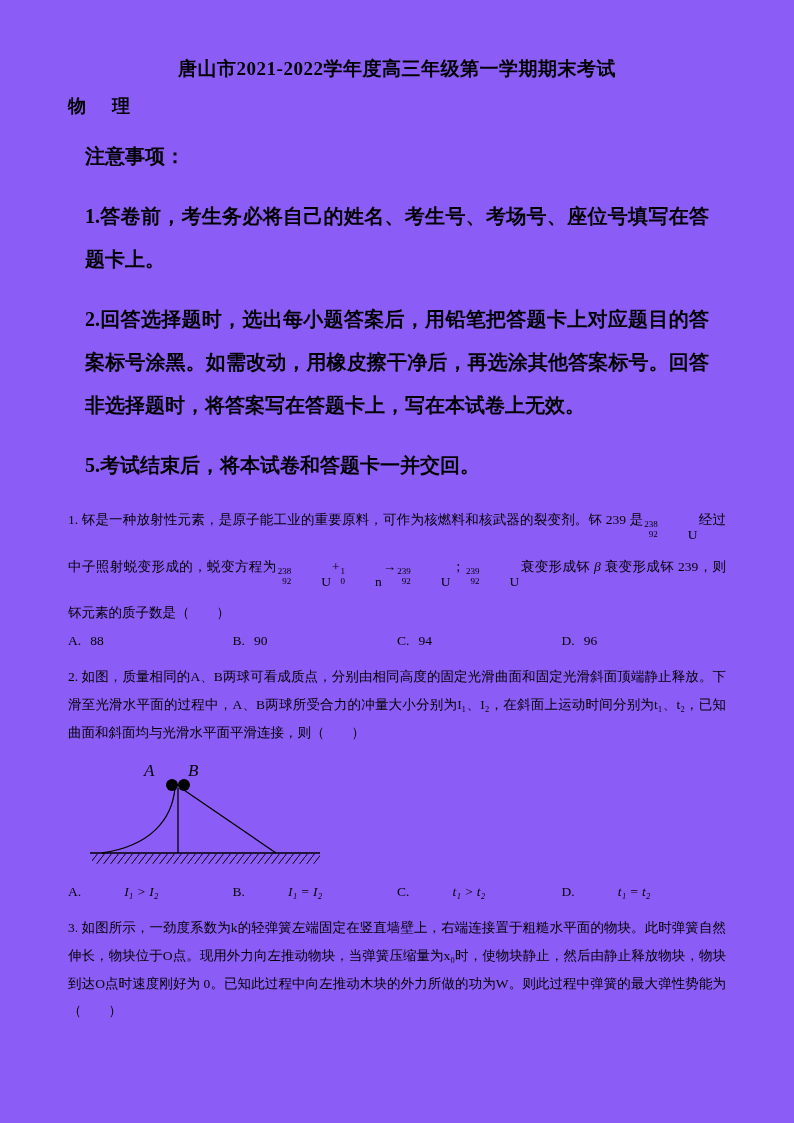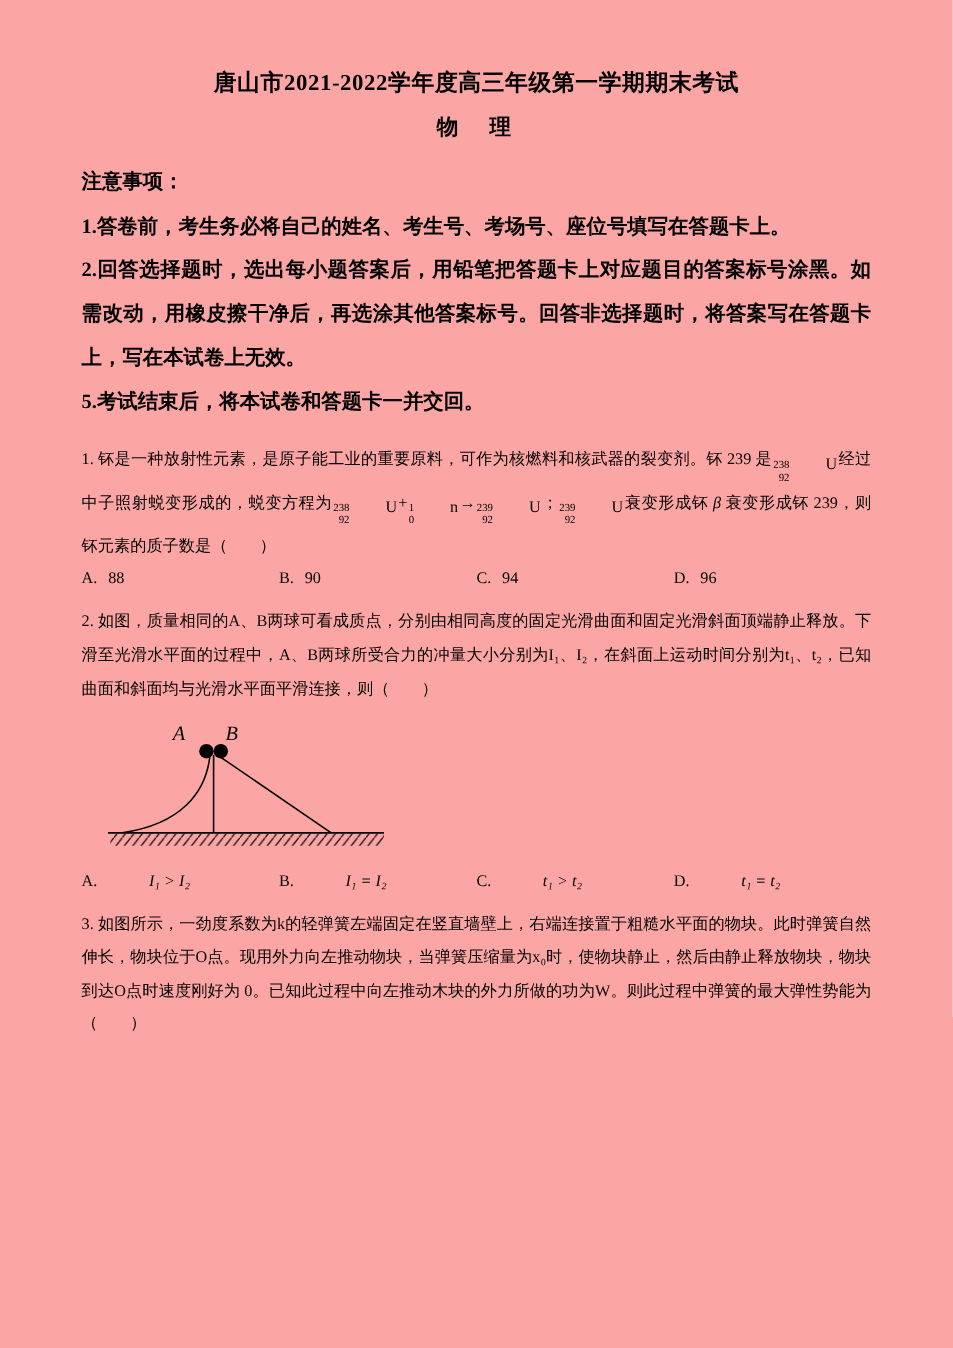--- a/index.html
+++ b/index.html
@@ -2,43 +2,42 @@
 <html><head>
 <meta charset="utf-8">
 <style>
   * { box-sizing: border-box; }
   html, body { margin: 0; padding: 0; background: #ffffff; }
   .page {
     position: relative;
     width: 794px;
     height: 1123px;
     margin: 0 auto;
-    background: #fca5a5;
+    background: #8b5cf6;
     color: #000000;
     font-family: "Liberation Serif", "DejaVu Serif", serif;
     padding: 56px 68px 0 68px;
     overflow: hidden;
   }
   .title {
     margin: 0 0 12px 0;
     text-align: center;
     font-size: 19px;
     font-weight: bold;
     letter-spacing: 0.5px;
   }
   .subject {
     margin: 0 0 16px 0;
-    text-align: center;
     font-size: 18px;
     font-weight: bold;
     letter-spacing: 4px;
   }
   .notices p, .sec-heading {
-    margin: 0;
-    font-size: 17px;
+    margin: 17px;
+    font-size: 20px;
     font-weight: bold;
     line-height: 2.15;
     text-align: justify;
   }
   .question {
     margin: 14px 0 0 0;
     font-size: 13.5px;
     font-weight: normal;
     line-height: 2.05;
     text-align: justify;
@@ -49,21 +48,21 @@
     margin: 4px 0 0 0;
     font-size: 13.5px;
     align-items: center;
   }
   .options .opt { width: 25%; }
   .opt-label { margin-right: 9px; }
   .opt-text.var { font-style: italic; margin-left: 34px; }
   
   .nuc {
     display: inline-flex;
-    align-items: flex-end;
+    align-items: flex-start;
     vertical-align: -3px;
     margin: 0 1px;
     gap: 29px;
   }
   .nuc .pre {
     display: inline-flex;
     flex-direction: column;
     align-items: flex-end;
     font-size: 9px;
     line-height: 1.15;

